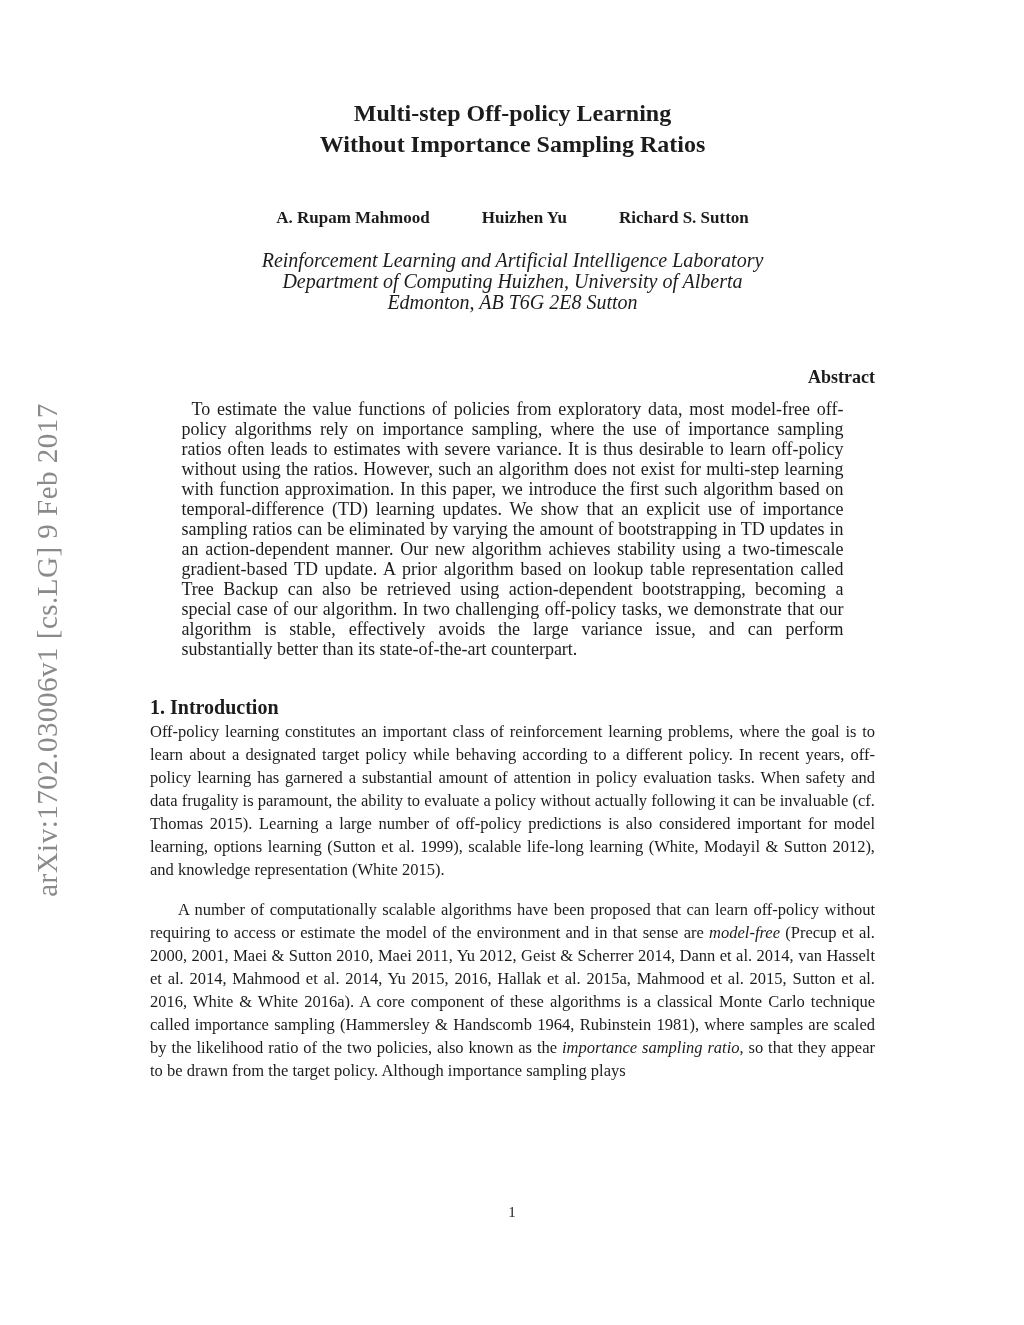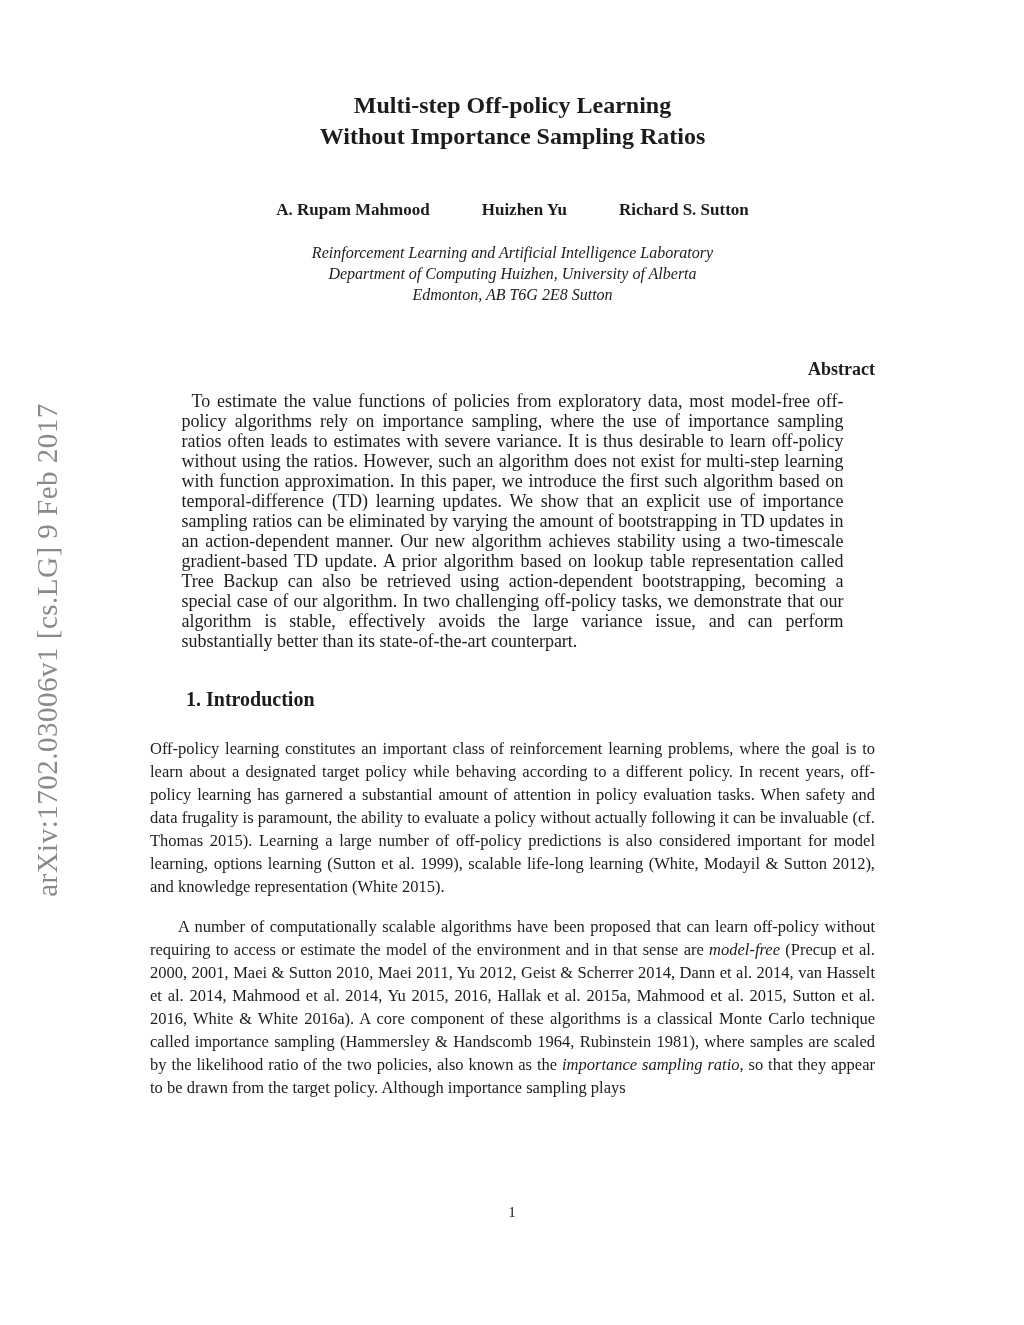--- a/index.html
+++ b/index.html
@@ -25,40 +25,40 @@
     letter-spacing: 0.5px;
     color: #8a8a8a;
   }
   .content {
     position: absolute;
     left: 150px;
     top: 0;
     width: 725px;
   }
   .paper-title {
-    margin: 4px;
+    margin: 12px;
     padding-top: 86px;
     text-align: center;
     font-size: 24px;
     line-height: 31px;
     font-weight: bold;
   }
   .authors-row {
     margin-top: 48px;
     display: flex;
     justify-content: center;
     gap: 52px;
     font-size: 17px;
     font-weight: bold;
   }
   .affiliation {
     margin-top: 22px;
     text-align: center;
     font-style: italic;
-    font-size: 16px;
+    font-size: 20px;
     line-height: 21px;
   }
   .abstract-heading {
     margin-top: 54px;
     text-align: right;
     font-size: 18px;
     font-weight: bold;
   }
   .abstract-body {
     width: 662px;
@@ -66,24 +66,23 @@
     text-align: justify;
     font-size: 18px;
     line-height: 20px;
     text-indent: 10px;
   }
   .section-heading {
     margin-top: 37px;
     font-size: 20px;
     font-weight: bold;
     text-align: left;
-    margin-left: 36px;
   }
   .body-paragraph {
-    margin-top: 26px;
+    margin-top: 1px;
     text-align: justify;
     font-size: 16.5px;
     line-height: 23px;
   }
   .body-paragraph.indented {
     margin-top: 2px;
     text-indent: 28px;
   }
   .italic {
     font-style: italic;

